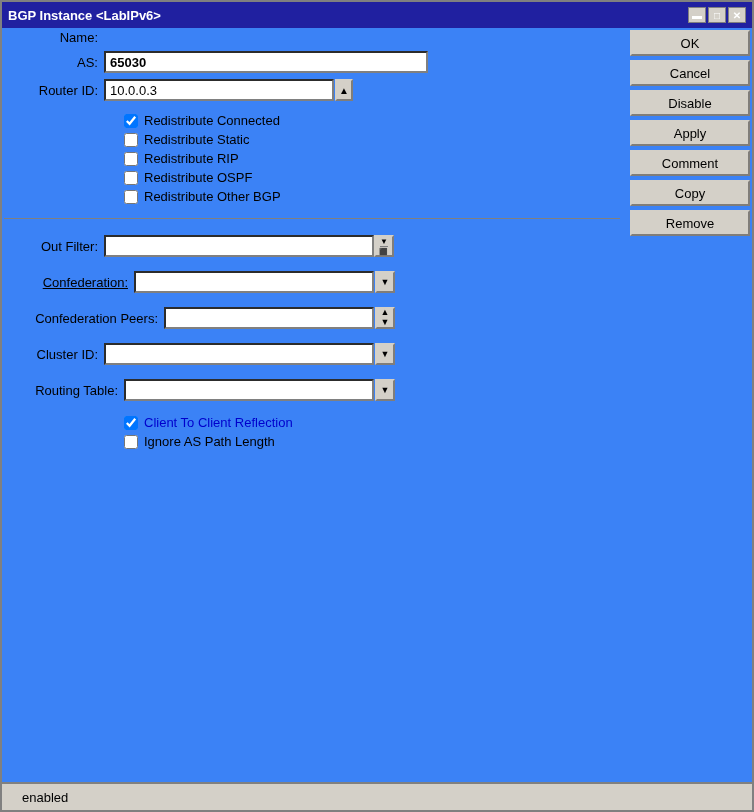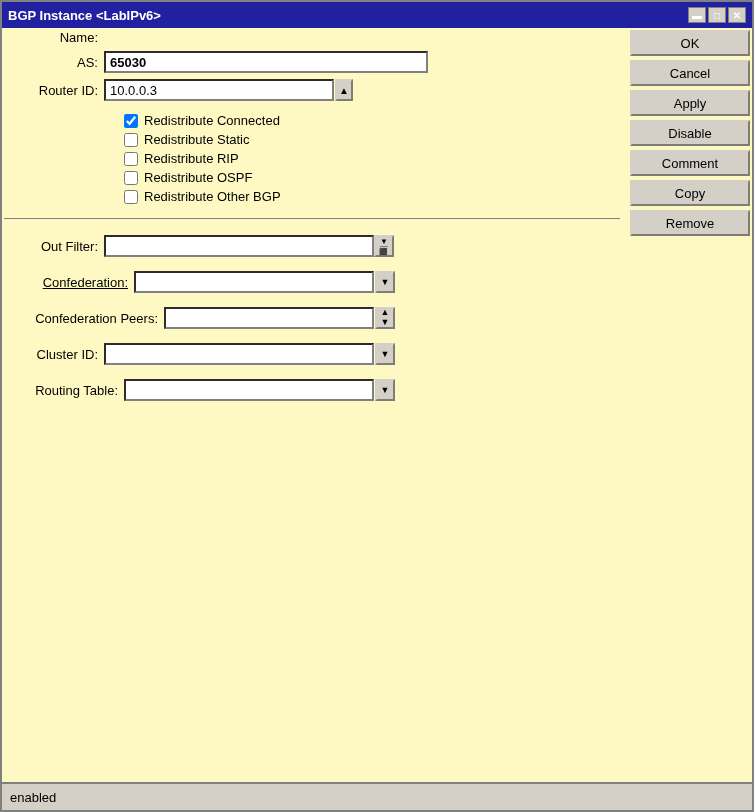--- a/index.html
+++ b/index.html
@@ -9,21 +9,21 @@
       background: #c0c0c0;
       display: flex;
       justify-content: center;
       align-items: center;
       width: 754px;
       height: 812px;
     }
     .window {
       width: 754px;
       height: 812px;
-      background: #fef9c3;
+      background: #3b82f6;
       border: 2px solid #808080;
       display: flex;
       flex-direction: column;
     }
     .title-bar {
       background: #2020a0;
       color: white;
       padding: 4px 6px;
       display: flex;
       justify-content: space-between;
@@ -171,21 +171,21 @@
       cursor: pointer;
       font-size: 13px;
       display: flex;
       align-items: center;
       justify-content: center;
       width: 100%;
     }
     .status-bar {
       background: #d4d0c8;
       border-top: 2px solid #808080;
-      padding: 3px 8px;
+      padding: 3px 20px;
       font-size: 13px;
       height: 28px;
       display: flex;
       align-items: center;
     }
     .out-filter-label { min-width: 100px; }
     .combo-wrapper {
       display: flex;
       align-items: center;
     }
@@ -305,28 +305,38 @@
       </div>
 
       <div class="combo-row">
         <span class="form-label" style="min-width:120px; text-align:right; padding-right:6px;">Routing Table:</span>
         <div class="combo-wrapper">
           <input class="combo-input" style="width: 250px;" type="text">
           <div class="combo-btn">▼</div>
         </div>
       </div>
 
+      <div style="margin-top: 6px;">
+        <div class="checkbox-row">
+          <input type="checkbox" checked="" style="">
+          <span class="checkbox-label" style="color:#0000cc;">Client To Client Reflection</span>
+        </div>
+        <div class="checkbox-row">
+          <input type="checkbox" style="">
+          <span class="checkbox-label">Ignore AS Path Length</span>
+        </div>
+      </div>
 
     </div>
 
     <div class="right-panel">
       <button class="action-btn">OK</button>
       <button class="action-btn">Cancel</button>
+      <button class="action-btn">Disable</button>
       <button class="action-btn">Apply</button>
-      <button class="action-btn">Disable</button>
       <button class="action-btn">Comment</button>
       <button class="action-btn">Copy</button>
       <button class="action-btn">Remove</button>
     </div>
   </div>
 
   <div class="status-bar">
     <span>enabled</span>
   </div>
 </div>

